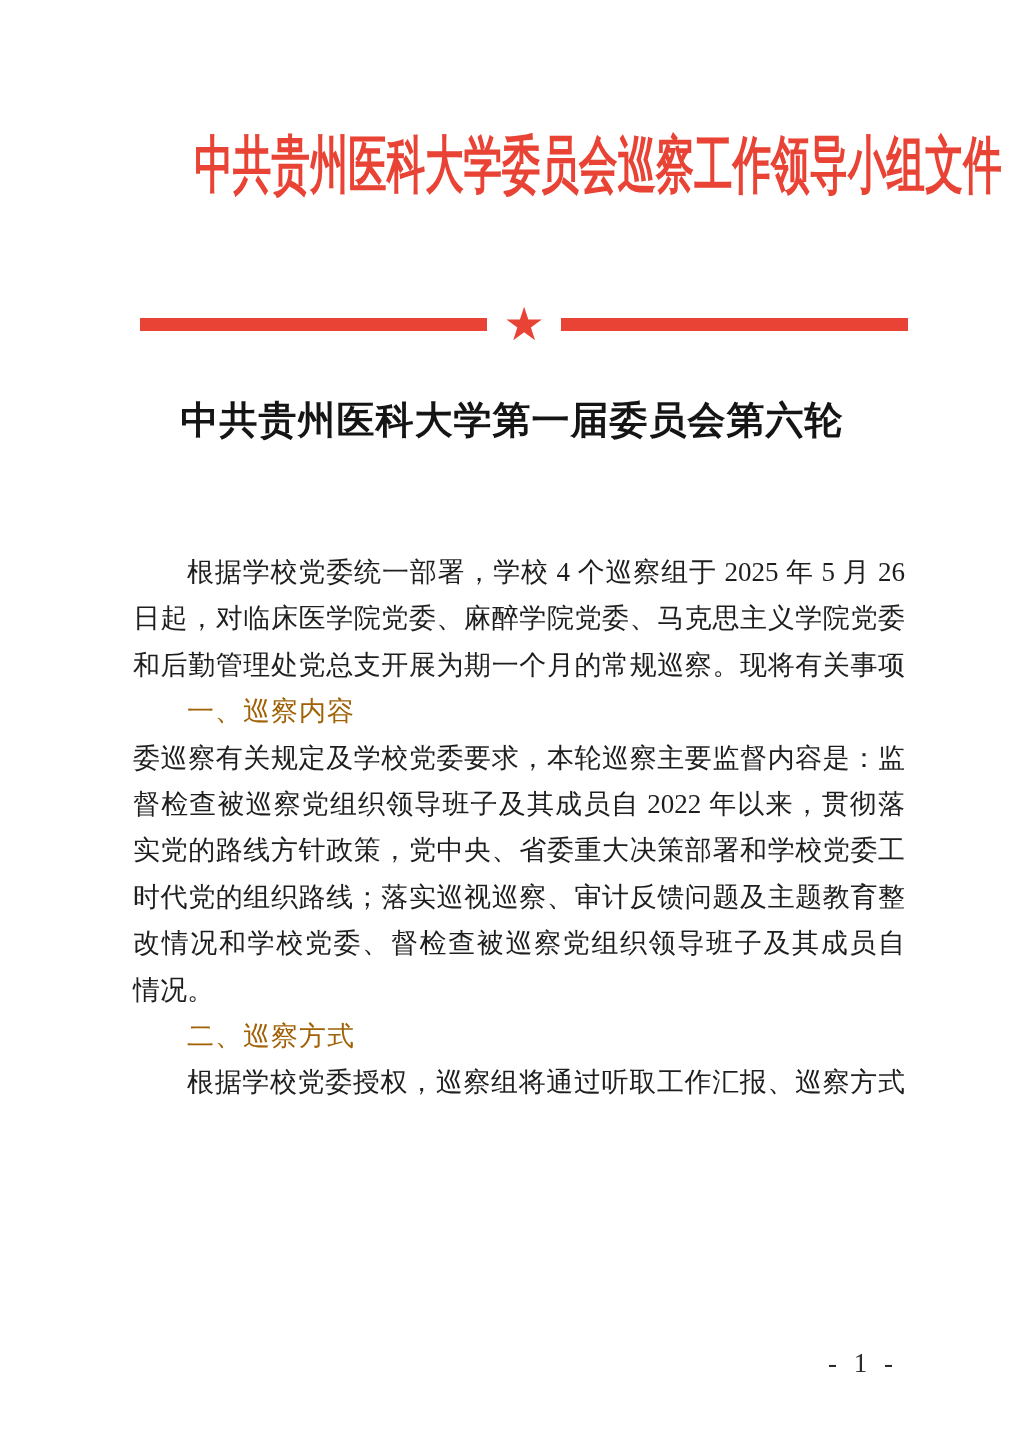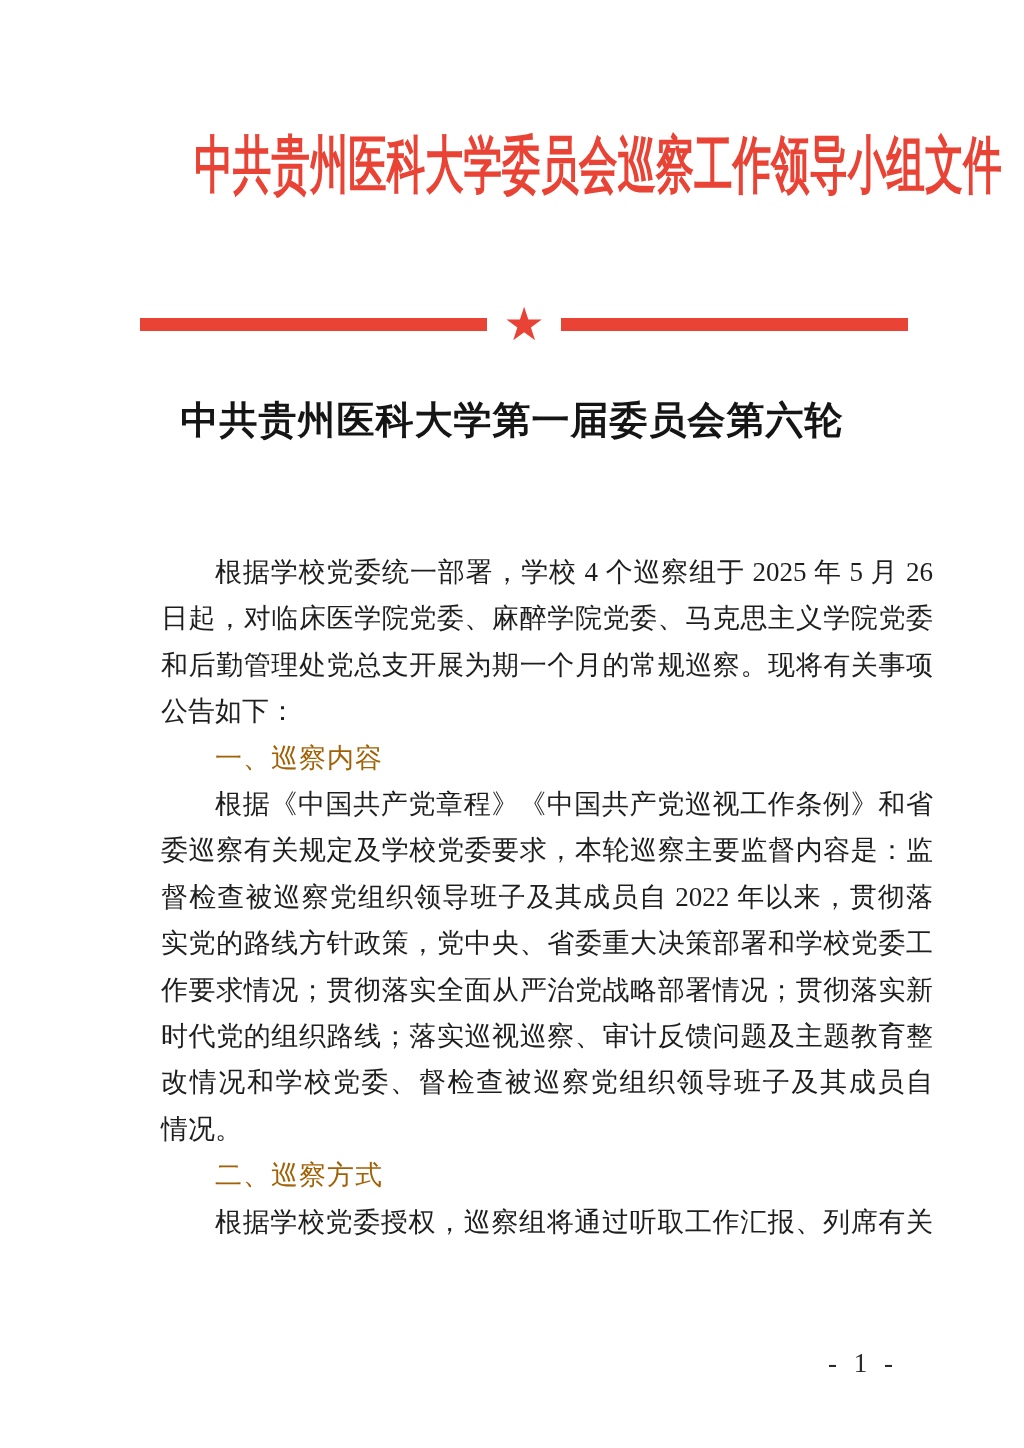--- a/index.html
+++ b/index.html
@@ -77,21 +77,20 @@
 
   
   .body-text {
     position: absolute;
     top: 549px;
     left: 133px;
     width: 772px;
     font-size: 27px;
     line-height: 46.4px;
     color: var(--ink);
-    margin-left: 28px;
   }
   .bline {
     white-space: nowrap;
   }
   .bline.just {
     white-space: normal;
     text-align: justify;
     text-align-last: justify;
   }
   .bline.indent {
@@ -128,33 +127,30 @@
   </div>
 
   <div class="doc-title">
     <div>中共贵州医科大学第一届委员会第六轮</div>
   </div>
 
   <div class="body-text">
     <div class="bline indent just">根据学校党委统一部署，学校 4 个巡察组于 2025 年 5 月 26</div>
     <div class="bline just">日起，对临床医学院党委、麻醉学院党委、马克思主义学院党委</div>
     <div class="bline just">和后勤管理处党总支开展为期一个月的常规巡察。现将有关事项</div>
-    <div class="bline">公告如下：</div>
 
     <div class="bline indent heading">一、巡察内容</div>
 
-    <div class="bline indent just">根据《中国共产党章程》《中国共产党巡视工作条例》和省</div>
     <div class="bline just">委巡察有关规定及学校党委要求，本轮巡察主要监督内容是：监</div>
     <div class="bline just">督检查被巡察党组织领导班子及其成员自 2022 年以来，贯彻落</div>
     <div class="bline just">实党的路线方针政策，党中央、省委重大决策部署和学校党委工</div>
-    <div class="bline just">作要求情况；贯彻落实全面从严治党战略部署情况；贯彻落实新</div>
     <div class="bline just">时代党的组织路线；落实巡视巡察、审计反馈问题及主题教育整</div>
     <div class="bline just">改情况和学校党委、督检查被巡察党组织领导班子及其成员自</div>
     <div class="bline">情况。</div>
 
     <div class="bline indent heading">二、巡察方式</div>
 
-    <div class="bline indent just">根据学校党委授权，巡察组将通过听取工作汇报、列席有关</div>
+    <div class="bline indent just">根据学校党委授权，巡察组将通过听取工作汇报、巡察方式</div>
   </div>
 
   <div class="page-num">- 1 -</div>
 
 </div>
 
 </body></html>

